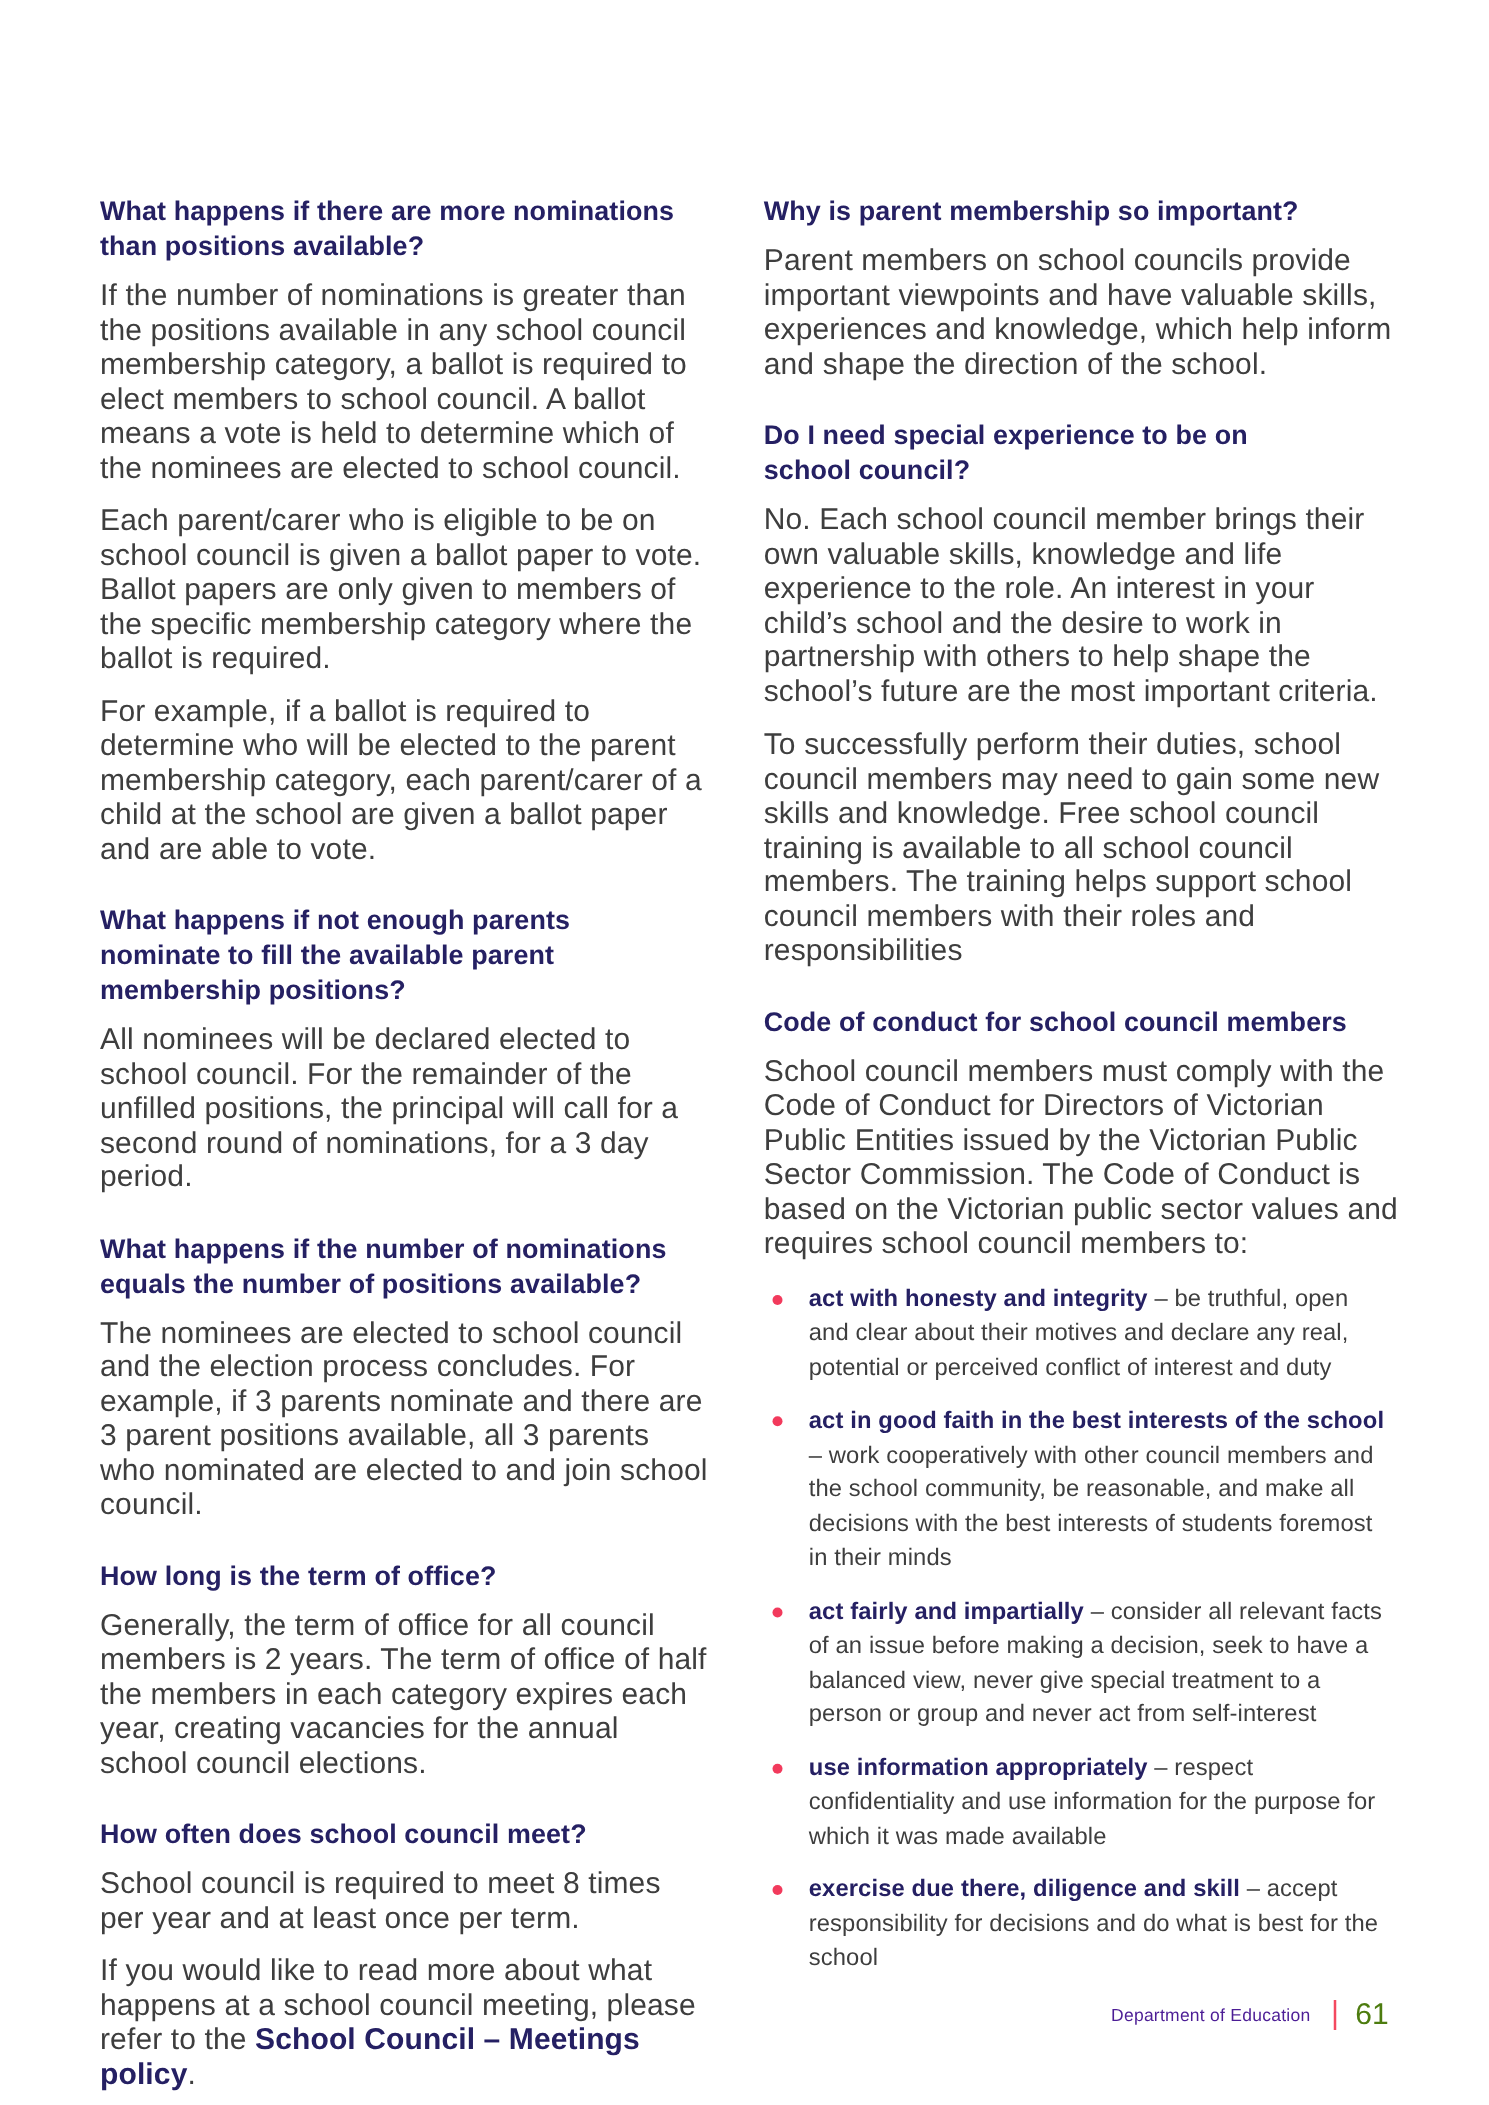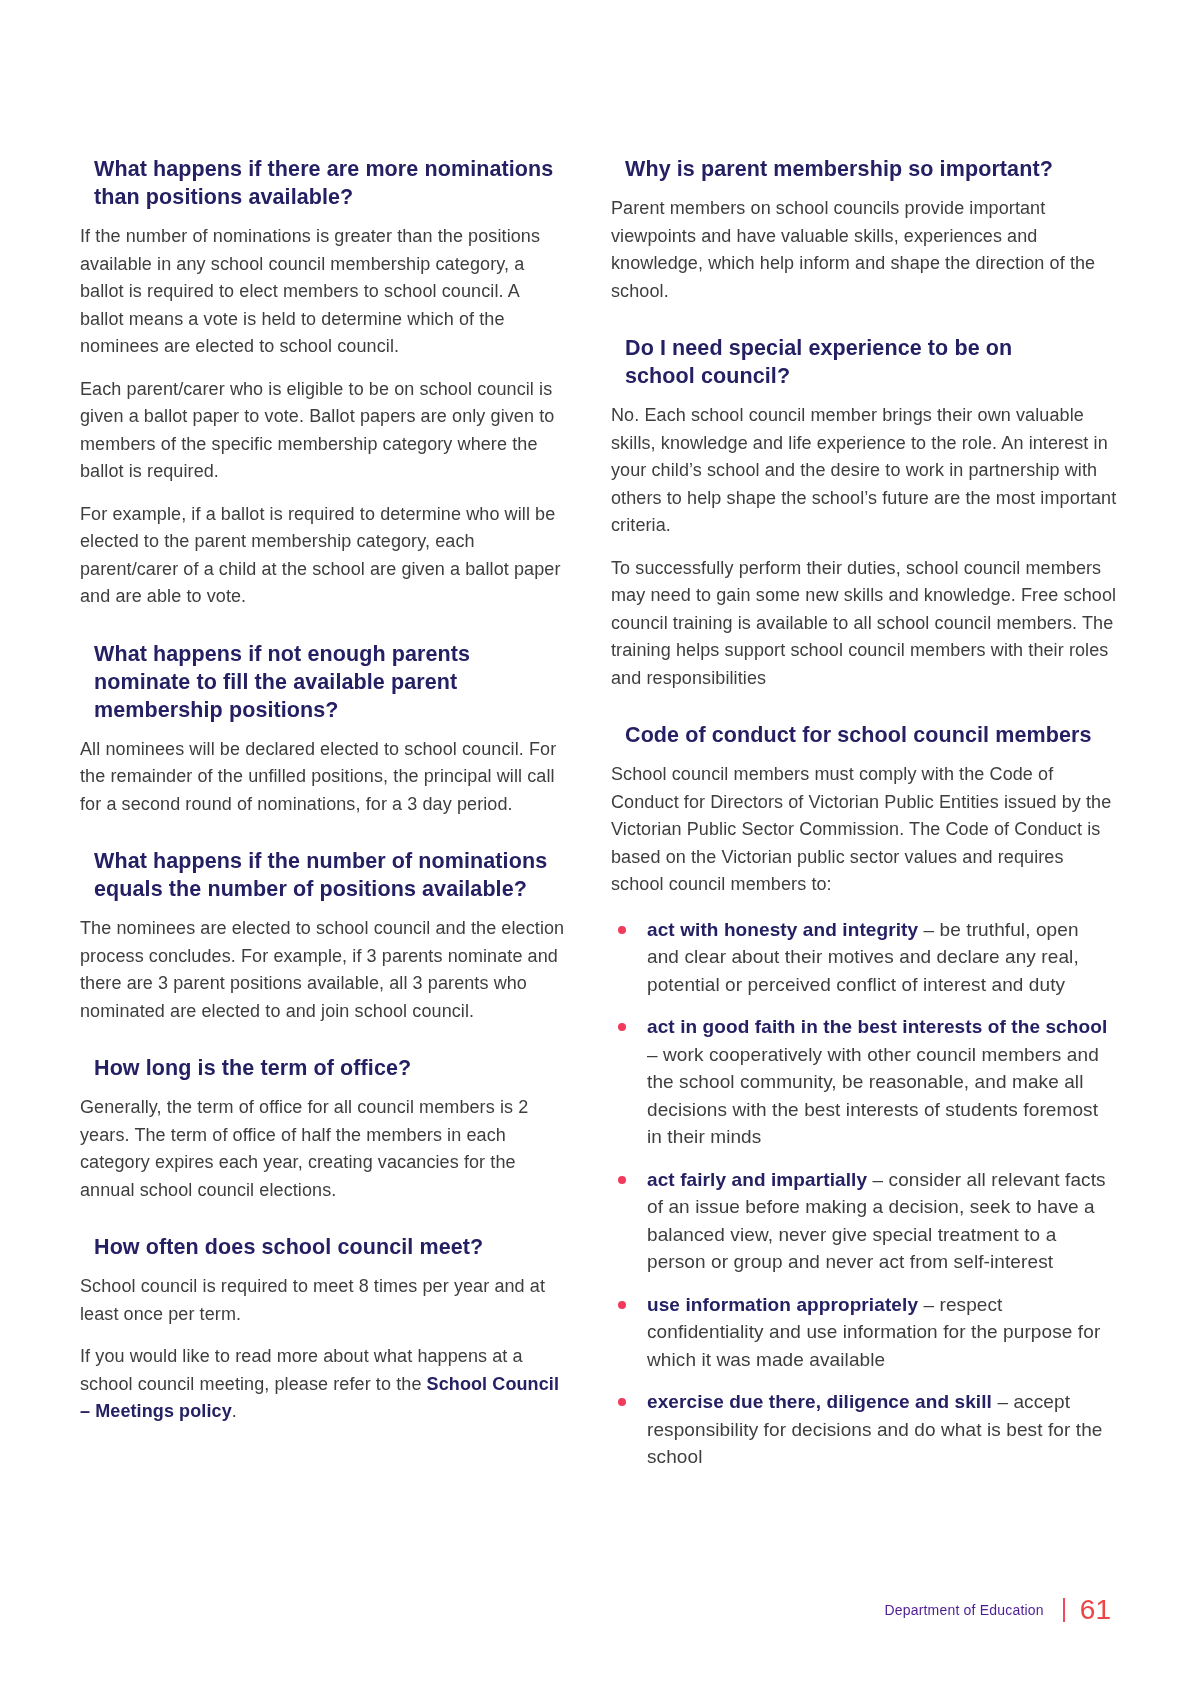--- a/index.html
+++ b/index.html
@@ -19,33 +19,33 @@
     display: flex;
     gap: 44px;
     padding: 155px 76px 0 80px;
     box-sizing: border-box;
   }
   .col { flex: 0 0 auto; }
   .col-left  { width: 487px; }
   .col-right { width: 508px; }
 
   .section-heading {
-    margin: 29px 0 12px 14px;
+    margin: 29px 0 12px 0;
     font-size: 21.5px;
     line-height: 28px;
     font-weight: 700;
     letter-spacing: 0.1px;
     color: #252063;
   }
   .col .section-heading:first-child { margin-top: 0; }
   .hw-narrow { max-width: 432px; }
 
   .body-p {
     margin: 0 0 15px 0;
-    font-size: 18px;
+    font-size: 24px;
     line-height: 27.5px;
     color: #3e3e3e;
     letter-spacing: 0.1px;
   }
   .policy-link {
     color: #252063;
     font-weight: 700;
   }
   .italic { font-style: italic; }
 
@@ -89,22 +89,22 @@
     color: #4c1d95;
     letter-spacing: 0.2px;
   }
   .footer-bar {
     width: 2px;
     height: 24px;
     background: #f4495f;
     margin: 0 15px 0 19px;
   }
   .footer-pagenum {
-    font-size: 28px;
-    color: #ef4444;
+    font-size: 24px;
+    color: #4d7c0f;
   }
 </style>
 </head>
 <body>
 
 <div class="page">
   <div class="columns">
 
     <div class="col col-left">
       <h2 class="section-heading">What happens if there are more nominations than positions available?</h2>

